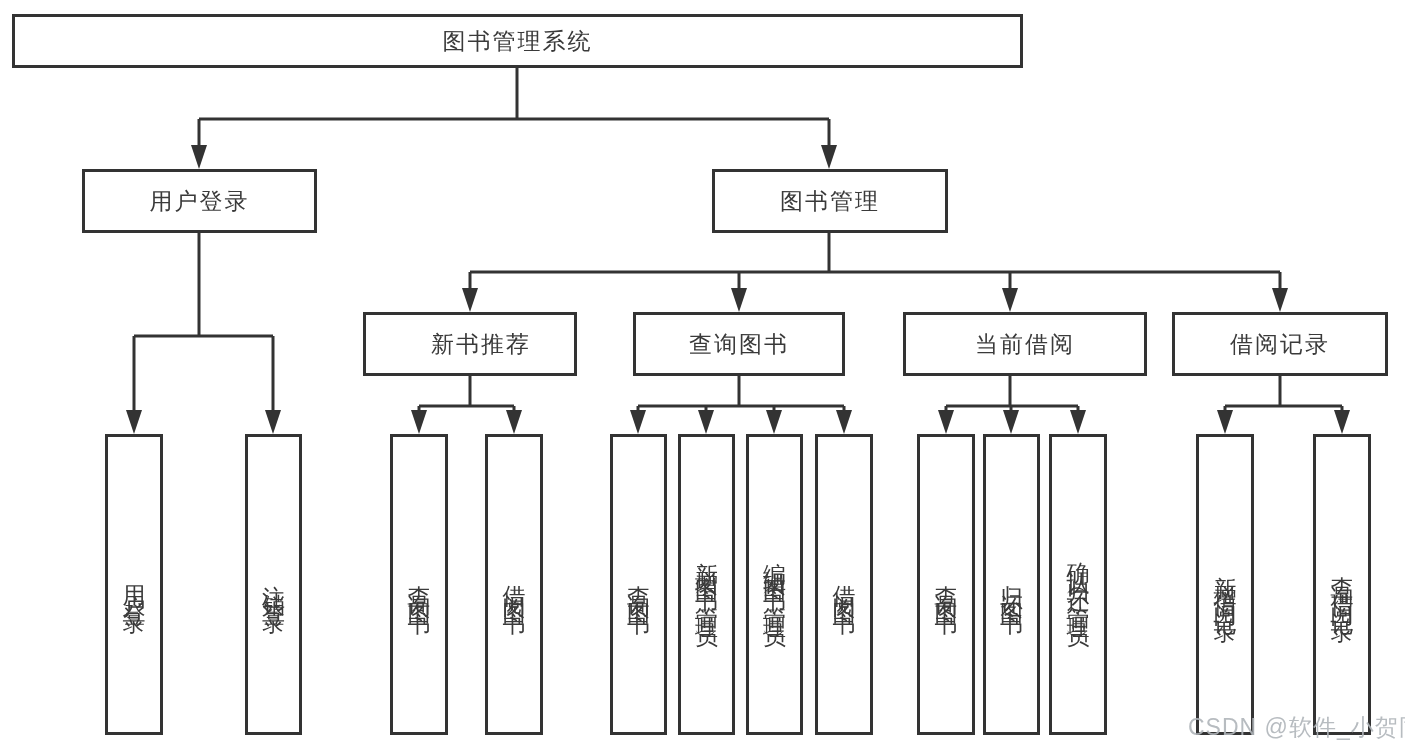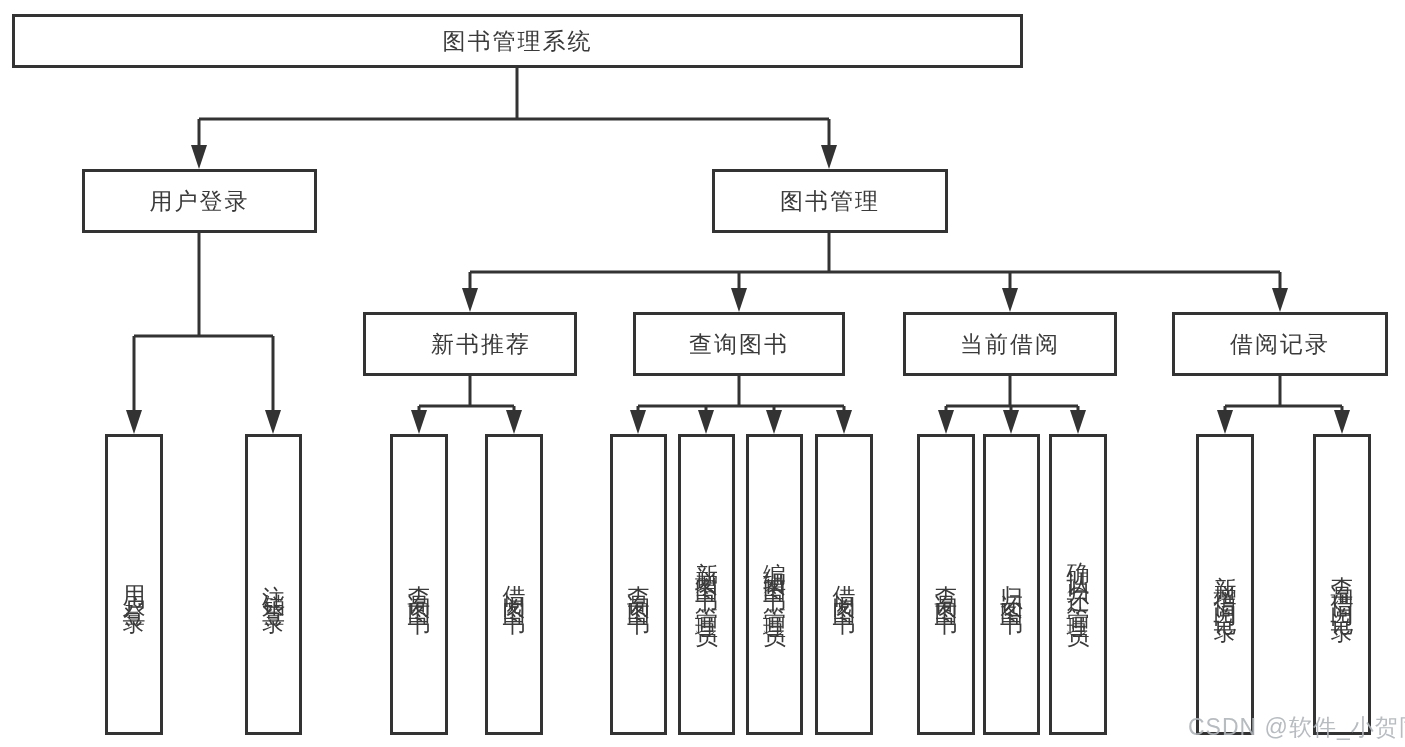--- a/index.html
+++ b/index.html
@@ -118,21 +118,21 @@
       <polygon points="1334,410 1350,410 1342,434" fill="#333333"></polygon>
     </svg>
 
   <div class="node hbox" style="left:12px; top:14px; width:1011px; height:54px;">图书管理系统</div>
 
   <div class="node hbox" style="left:82px; top:169px; width:235px; height:64px;">用户登录</div>
   <div class="node hbox" style="left:712px; top:169px; width:236px; height:64px;">图书管理</div>
 
   <div class="node hbox" style="left:363px; top:312px; width:214px; height:64px;padding-left:22px;">新书推荐</div>
   <div class="node hbox" style="left:633px; top:312px; width:212px; height:64px;">查询图书</div>
-  <div class="node hbox" style="left:903px; top:312px; width:214px; height:64px;text-align:center;">当前借阅</div>
+  <div class="node hbox" style="left:903px; top:312px; width:244px; height:64px;text-align:center;">当前借阅</div>
   <div class="node hbox" style="left:1172px; top:312px; width:216px; height:64px;">借阅记录</div>
 
   <div class="node vbox" style="left:105px; top:434px; width:58px; height:301px;">
       <span>用户登录</span>
     </div>
   <div class="node vbox" style="left:245px; top:434px; width:57px; height:301px;">
       <span>注销登录</span>
     </div>
 
   <div class="node vbox" style="left:390px; top:434px; width:58px; height:301px;">

